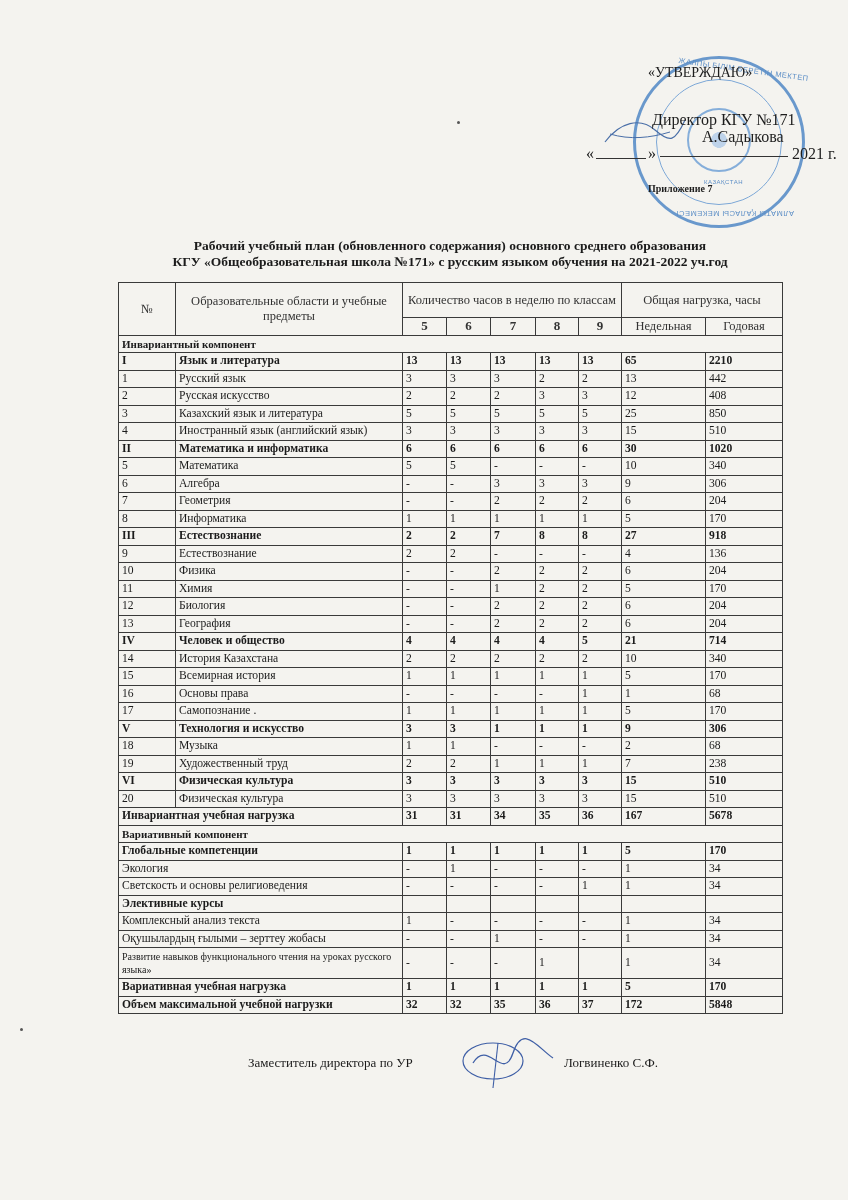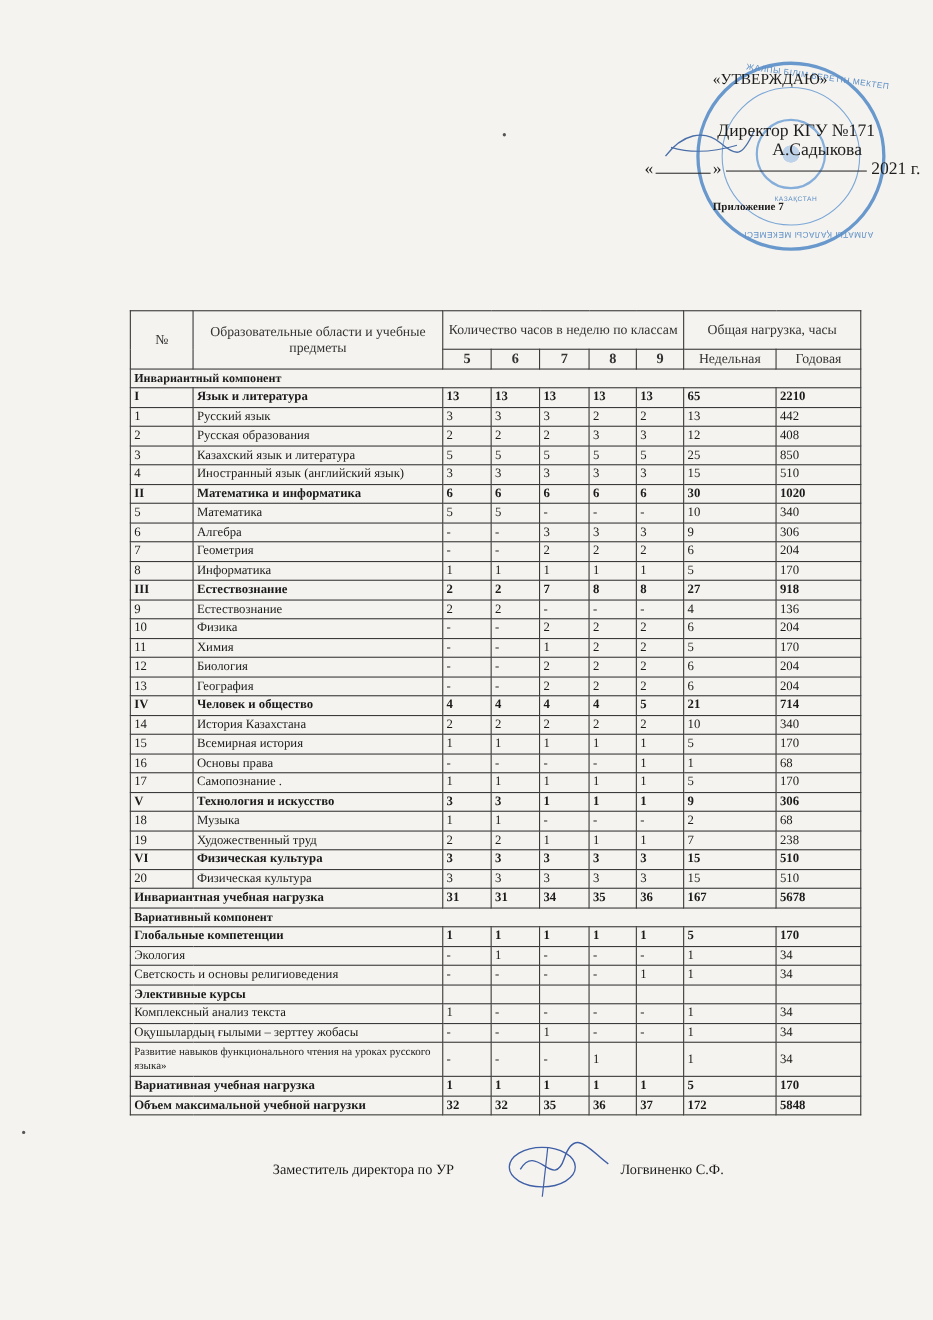--- a/index.html
+++ b/index.html
@@ -85,20 +85,24 @@
   </svg>
 
   <div class="approve title">«УТВЕРЖДАЮ»</div>
   <div class="approve dir">Директор КГУ №171</div>
   <div class="approve name">А.Садыкова</div>
   <div class="approve date">
     <span>«</span><span class="blank"></span><span>»</span><span class="line2"></span><span>2021 г.</span>
   </div>
   <div class="approve appendix">Приложение 7</div>
 
+  <div class="doc-title">
+    <div>Рабочий учебный план (обновленного содержания) основного среднего образования</div>
+    <div>КГУ «Общеобразовательная школа №171» с русским языком обучения на 2021-2022 уч.год</div>
+  </div>
 
   <table class="plan">
     <colgroup>
       <col style="width:57px">
         <col style="width:227px">
       <col style="width:44px">
         <col style="width:44px">
         <col style="width:45px">
         <col style="width:43px">
         <col style="width:43px">
@@ -143,21 +147,21 @@
           <td>3</td>
           <td>3</td>
           <td>3</td>
           <td>2</td>
           <td>2</td>
           <td>13</td>
           <td>442</td>
         </tr>
         <tr>
           <td>2</td>
-          <td>Русская образования</td>
+          <td>Русская искусство</td>
           <td>2</td>
           <td>2</td>
           <td>2</td>
           <td>3</td>
           <td>3</td>
           <td>12</td>
           <td>408</td>
         </tr>
         <tr>
           <td>3</td>

